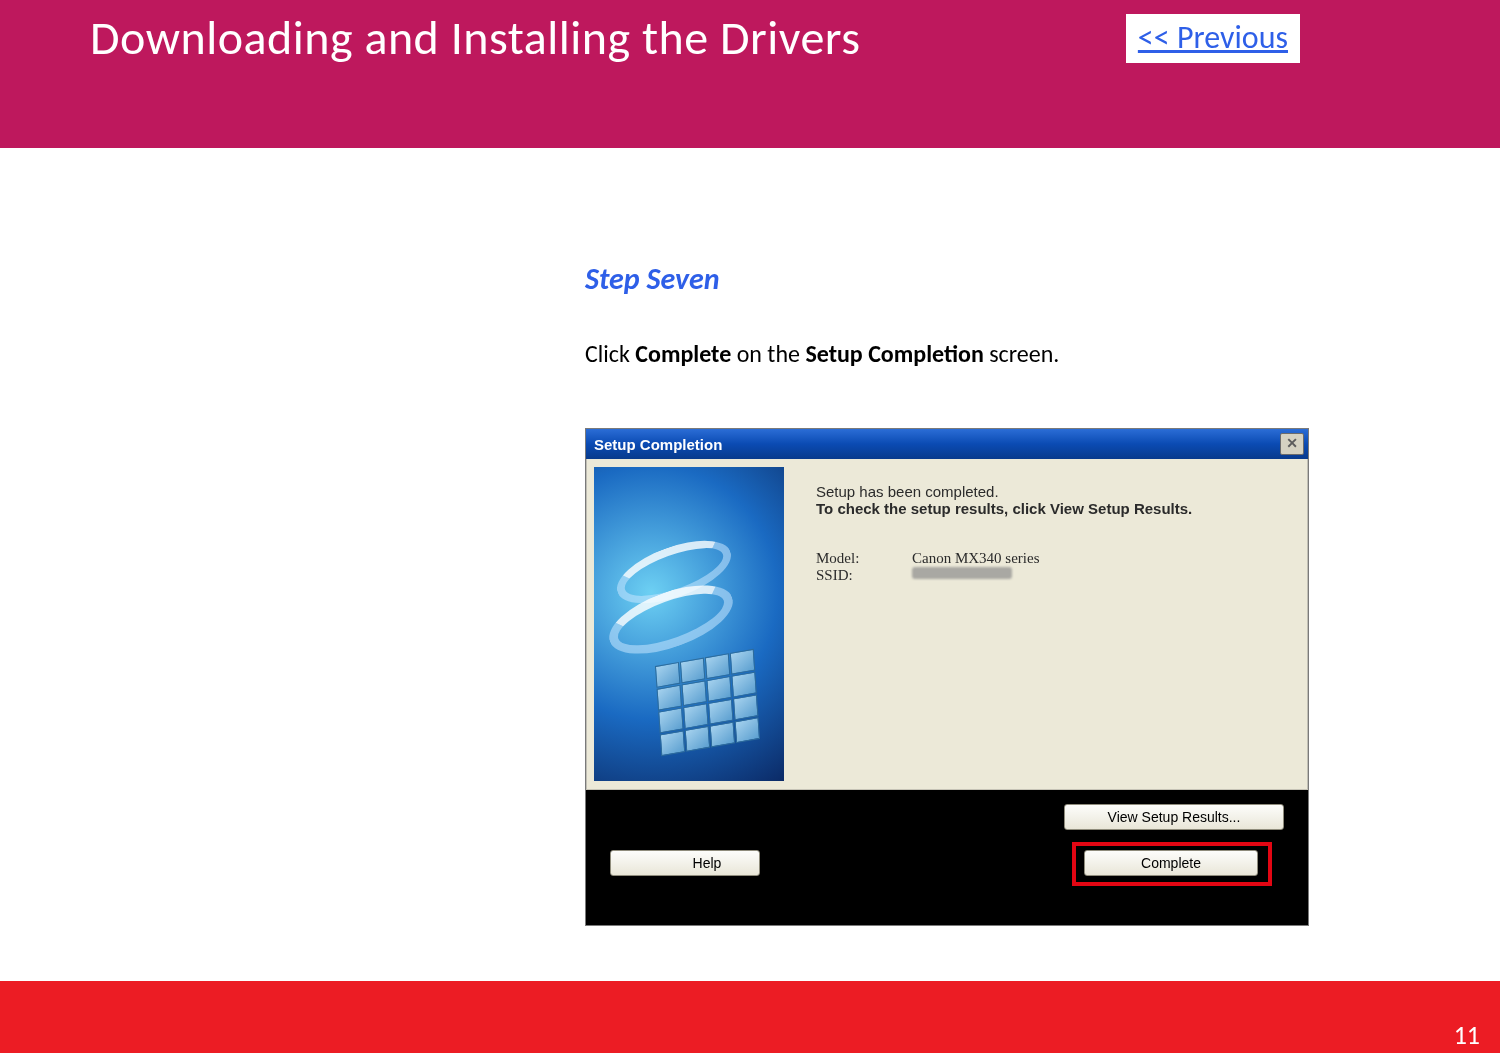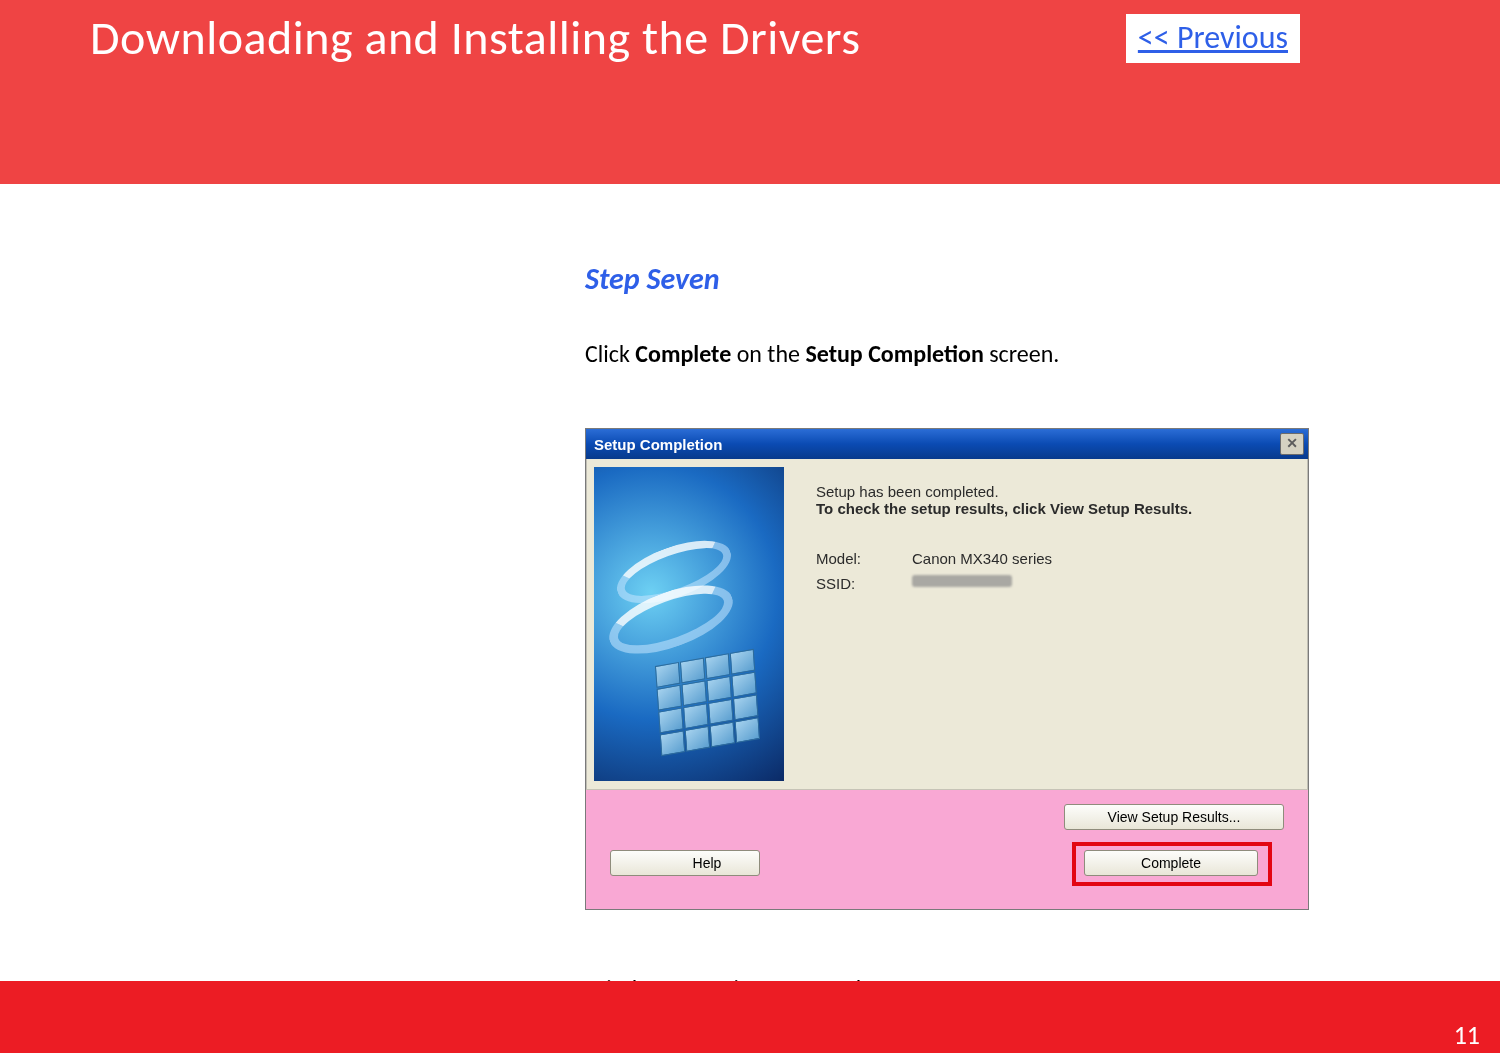--- a/index.html
+++ b/index.html
@@ -5,22 +5,22 @@
   * { box-sizing: border-box; }
   html, body {
     margin: 0; padding: 0;
     width: 1500px; height: 1053px;
     font-family: Calibri, "Segoe UI", Arial, sans-serif;
     background: #ffffff;
     overflow: hidden;
     position: relative;
   }
   .top-bar {
-    background: #ef4444;
-    height: 184px;
+    background: #be185d;
+    height: 148px;
     width: 100%;
     position: relative;
     padding-left: 24px;
   }
   .page-title {
     color: #ffffff;
     font-size: 48px;
     font-weight: 400;
     position: absolute;
     left: 90px;
@@ -124,34 +124,34 @@
     border:1px solid #2e6c9b;
   }
   .dialog-right {
     flex: 1;
     padding: 16px 20px 0 32px;
     color: #2b2b2b;
     font-size: 15px;
   }
   .dialog-right .line1 { }
   .dialog-right .line2 { margin-bottom: 33px; font-weight: bold; }
-  .kv { display: flex; margin-top: 8px; font-size: 15px;}
+  .kv { display: flex; font-size: 15px; font-family: Liberation Serif, serif;}
   .kv .k { width: 96px; }
   .ssid-blur {
     display:inline-block; width:100px; height:12px;
     background: #a9a8a3;
     filter: blur(1px);
     border-radius: 3px;
   }
   .dialog-buttons {
     border-top: 1px solid #c6c3b6;
-    background: #f9a8d4;
+    background: #000000;
     padding: 12px 24px 20px 24px;
     position: relative;
-    height: 120px;
+    height: 136px;
   }
   .win-btn {
     background: linear-gradient(180deg,#fdfdfb,#e9e6d8);
     border: 1px solid #8f8c7c;
     border-radius: 3px;
     font-family: Tahoma, Arial, sans-serif;
     font-size: 14px;
     padding: 4px 0;
     text-align: center;
     position: absolute;

